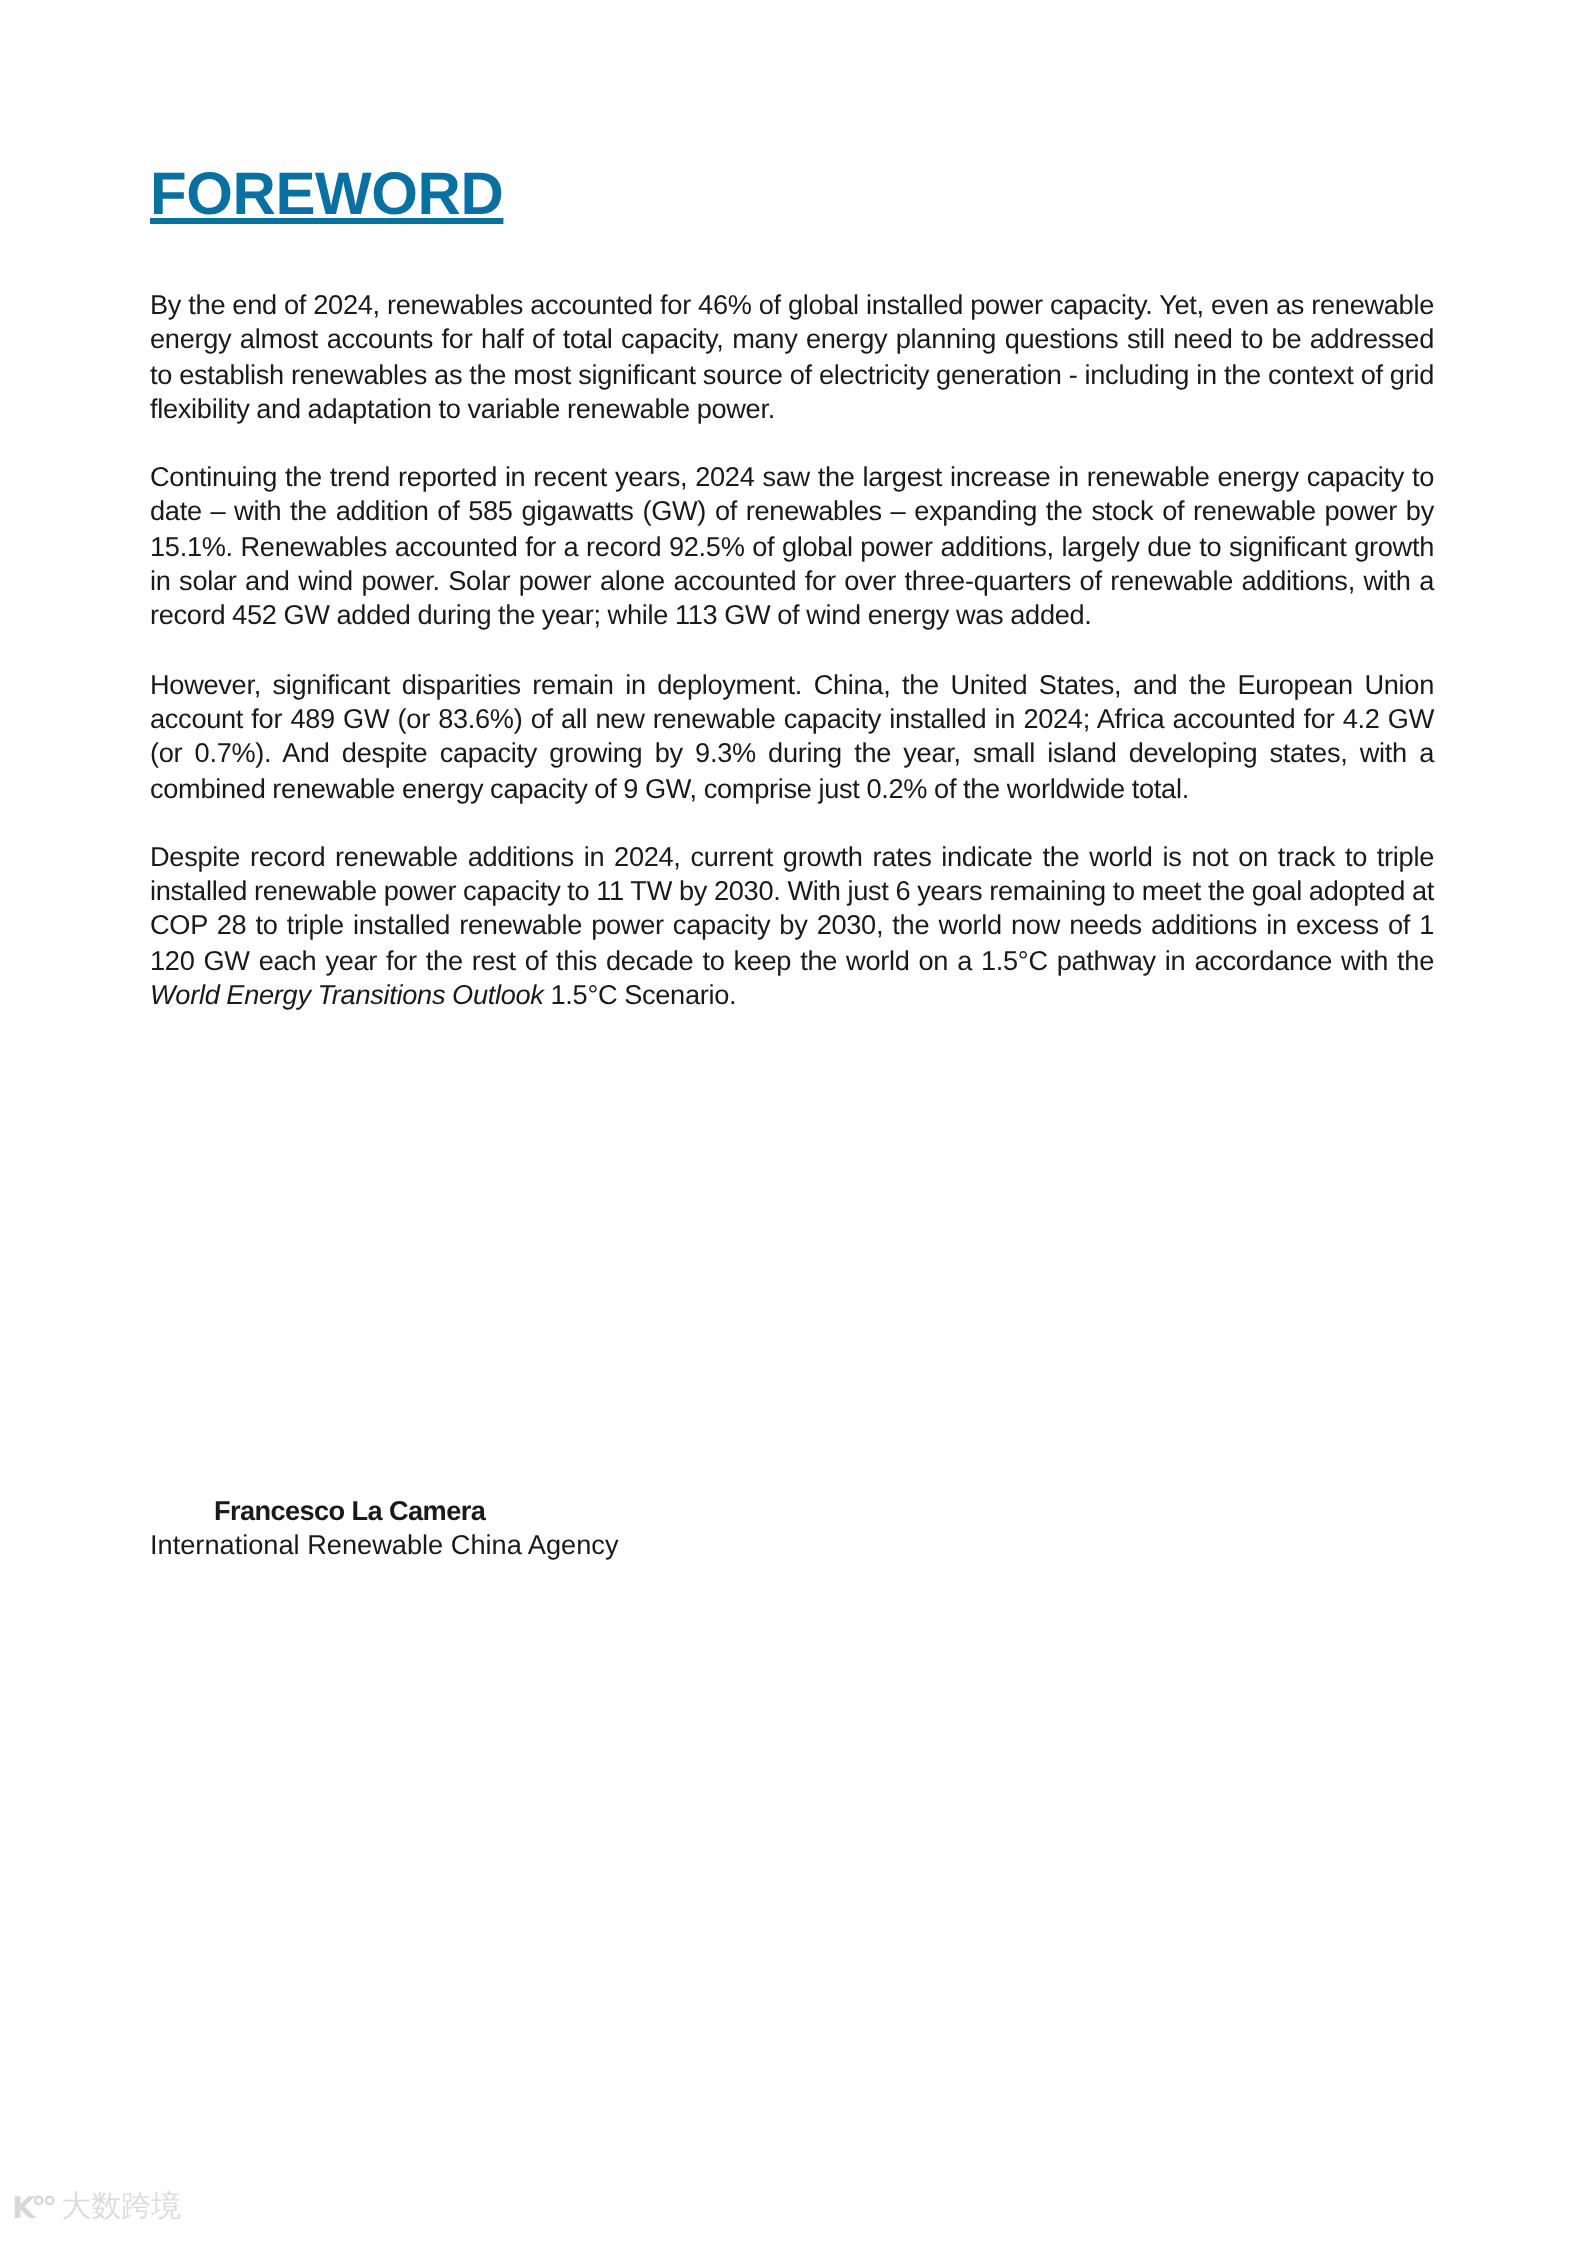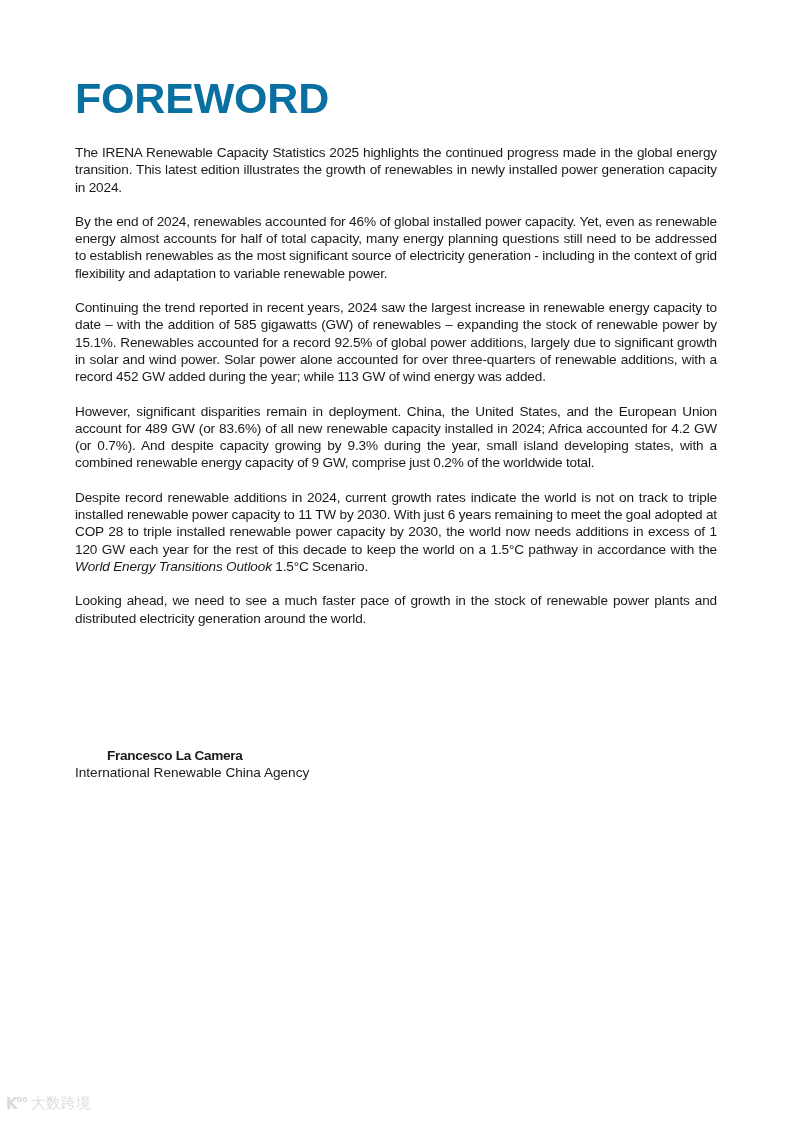--- a/index.html
+++ b/index.html
@@ -15,24 +15,25 @@
       font-family: "Liberation Sans", "DejaVu Sans", sans-serif;
       color: #1a1a1a;
     }
     .page-title {
       position: absolute;
       left: 75px;
       top: 78px;
       margin: 0;
       font-family: "Liberation Sans", sans-serif;
       font-weight: 700;
-      font-size: 43px;
+      font-size: 30px;
       letter-spacing: -0.2px;
       color: #0a70a2;
       line-height: 40px;
+      text-decoration: underline;
     }
     .body-text {
       position: absolute;
       left: 75px;
       top: 144px;
       width: 642px;
     }
     .para {
       margin: 0 0 17px 0;
       font-size: 13.6px;
@@ -73,26 +74,24 @@
       letter-spacing: -2px;
       color: #d4d4d4;
     }
   </style>
 </head>
 <body>
 
 <h1 class="page-title">FOREWORD</h1>
 
 <div class="body-text">
-  <p class="para">The IRENA Renewable Capacity Statistics 2025 highlights the continued progress made in the global energy transition. This latest edition illustrates the growth of renewables in newly installed power generation capacity in 2024.</p>
   <p class="para">By the end of 2024, renewables accounted for 46% of global installed power capacity. Yet, even as renewable energy almost accounts for half of total capacity, many energy planning questions still need to be addressed to establish renewables as the most significant source of electricity generation - including in the context of grid flexibility and adaptation to variable renewable power.</p>
   <p class="para">Continuing the trend reported in recent years, 2024 saw the largest increase in renewable energy capacity to date – with the addition of 585 gigawatts (GW) of renewables – expanding the stock of renewable power by 15.1%. Renewables accounted for a record 92.5% of global power additions, largely due to significant growth in solar and wind power. Solar power alone accounted for over three-quarters of renewable additions, with a record 452 GW added during the year; while 113 GW of wind energy was added.</p>
   <p class="para">However, significant disparities remain in deployment. China, the United States, and the European Union account for 489 GW (or 83.6%) of all new renewable capacity installed in 2024; Africa accounted for 4.2 GW (or 0.7%). And despite capacity growing by 9.3% during the year, small island developing states, with a combined renewable energy capacity of 9 GW, comprise just 0.2% of the worldwide total.</p>
   <p class="para"><span>Despite record renewable additions in 2024, current growth rates indicate the world is not on track to triple installed renewable power capacity to 11 TW by 2030. With just 6 years remaining to meet the goal adopted at COP 28 to triple installed renewable power capacity by 2030, the world now needs additions in excess of 1 120 GW each year for the rest of this decade to keep the world on a 1.5°C pathway in accordance with the </span><em>World Energy Transitions Outlook</em><span> 1.5°C Scenario.</span></p>
-  <p class="para">Looking ahead, we need to see a much faster pace of growth in the stock of renewable power plants and distributed electricity generation around the world.</p>
 </div>
 
 <div class="signature">
   <div class="sig-name">Francesco La Camera</div>
   <div>International Renewable China Agency</div>
 </div>
 
 <div class="watermark">
   <span class="wm-logo">K°°</span>
   <span>大数跨境</span>

